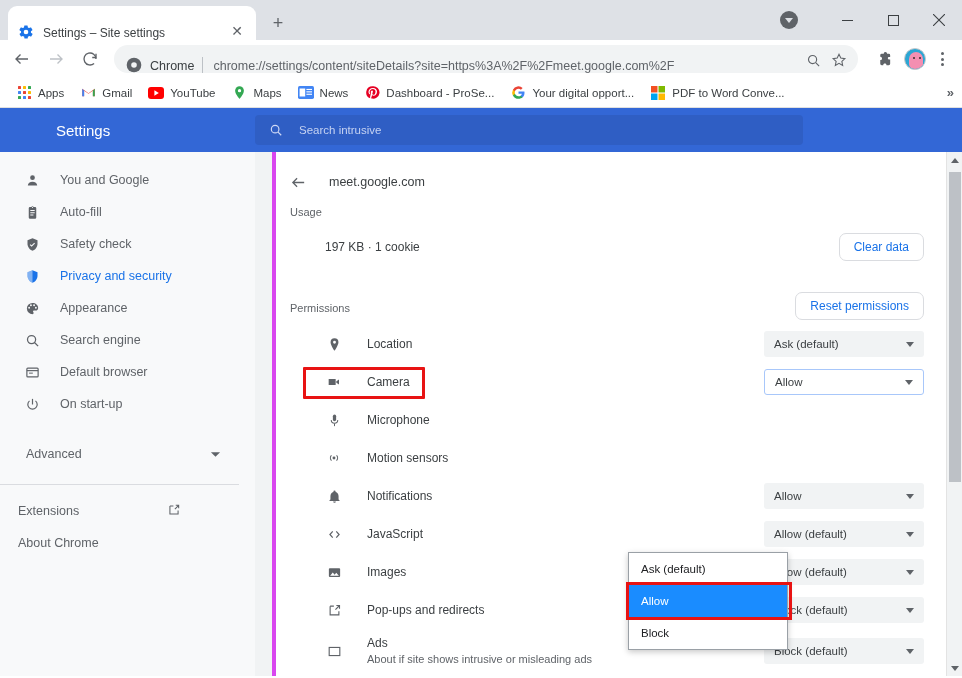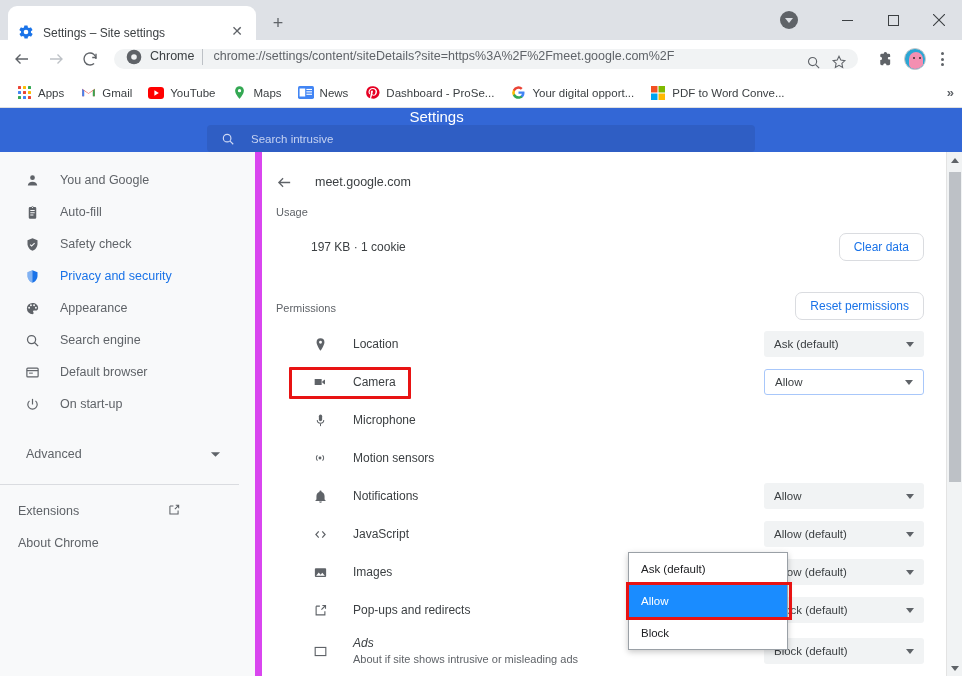--- a/index.html
+++ b/index.html
@@ -63,22 +63,22 @@
     height: 38px; background: #ffffff; display: flex; align-items: center;
     padding: 0 8px;
   }
   .tb-icon {
     width: 28px; height: 28px; margin-right: 6px;
     display: flex; align-items: center; justify-content: center;
     color: #5f6368; border-radius: 50%;
   }
   .tb-icon.disabled { color: #bdc1c6; }
   .omnibox {
-    flex: 1 1 auto; height: 20px; background: #f1f3f4;
-    border-radius: 14px; display: flex; align-items: flex-start;
+    flex: 1 1 auto; height: 28px; background: #f1f3f4;
+    border-radius: 14px; display: flex; align-items: flex-end;
     padding: 0 6px 0 12px; margin: 0 6px 0 4px; min-width: 0;
   }
   .omni-chrome-ico { width: 16px; height: 16px; flex: 0 0 16px; margin-right: 8px; }
   .omni-scheme {
     font-size: 12.5px; color: #3c4043; white-space: nowrap; margin-right: 8px;
   }
   .omni-sep {
     width: 1px; height: 16px; background: #bdc1c6; margin-right: 10px; flex: 0 0 1px;
   }
   .omni-url {
@@ -141,35 +141,35 @@
     grid-template-rows: repeat(3, 3px); gap: 2px;
   }
   .apps-grid i { display: block; width: 3px; height: 3px; border-radius: 0.5px; }
 
   
   .settings-wrap {
     position: relative; width: 962px; height: 568px; background: #ffffff;
     overflow: hidden;
   }
   .settings-header {
-    height: 44px; background: #3367d6; display: flex; align-items: center; flex-direction: column;
+    height: 44px; background: #3367d6; display: flex; align-items: center;
   }
   .settings-brand {
     width: 255px; padding-left: 56px; color: #ffffff;
     font-size: 15px; font-weight: 500;
   }
   .settings-search {
     width: 548px; height: 30px; background: #2f5ec4;
     border-radius: 4px; display: flex; align-items: center; padding: 0 14px;
   }
   .settings-search .mag { color: #cfd9f5; margin-right: 16px; display: flex; }
   .settings-search .ph { font-size: 11.5px; color: #c5d2f2; }
 
   .settings-body {
-    display: flex; height: 524px; background: #f1f3f4; position: relative;
+    display: flex; height: 524px; background: #f1f3f4; position: relative; gap: 17px;
   }
   .sidebar {
     width: 255px; background: #f8f9fa; padding-top: 12px; flex: 0 0 255px;
   }
   .nav-item {
     height: 32px; display: flex; align-items: center;
     padding-left: 22px; color: #5f6368; font-size: 12.5px;
   }
   .nav-item .ni {
     width: 20px; flex: 0 0 20px; margin-right: 18px;
@@ -182,21 +182,21 @@
   }
   .nav-item.advanced .lbl { padding-left: 0; }
   .nav-sep {
     height: 1px; background: #dadce0; margin: 14px 16px 10px 0;
   }
   .nav-item.plain { padding-left: 18px; }
   .nav-item.plain .ext-ico { margin-left: auto; margin-right: 74px; color: #5f6368; }
 
   .content-scroll {
     flex: 1 1 auto; background: #0f766e; position: relative;
-    border-left: 7px solid #d946ef;
+    border-left: 4px solid #d946ef;
   }
   .card {
     background: #ffffff; padding: 0 0 0 0; position: relative;
     height: 100%;
   }
   .backrow {
     display: flex; align-items: center; height: 50px; padding-left: 14px;
     padding-top: 10px;
   }
   .backrow .arrow { color: #5f6368; margin-right: 22px; display: flex; }
@@ -746,21 +746,21 @@
               </span>
             </div>
 
             <div class="perm-row" style="height:44px;">
               <span class="perm-ico">
                 <svg width="15" height="15" viewBox="0 0 24 24" fill="none" stroke="currentColor" stroke-width="1.8">
                     <rect x="3.5" y="5.5" width="17" height="13"></rect>
                   </svg>
               </span>
               <span class="perm-names">
-                <span class="perm-title" style="display:block;font-style:italic;">Ads</span>
+                <span class="perm-title" style="display:block;">Ads</span>
                 <span class="perm-sub" style="display:block;">About if site shows intrusive or misleading ads</span>
               </span>
               <span class="perm-select">
                 <span class="val">Block (default)</span>
                 <span class="caret"></span>
               </span>
             </div>
 
           </div>
         </div>

